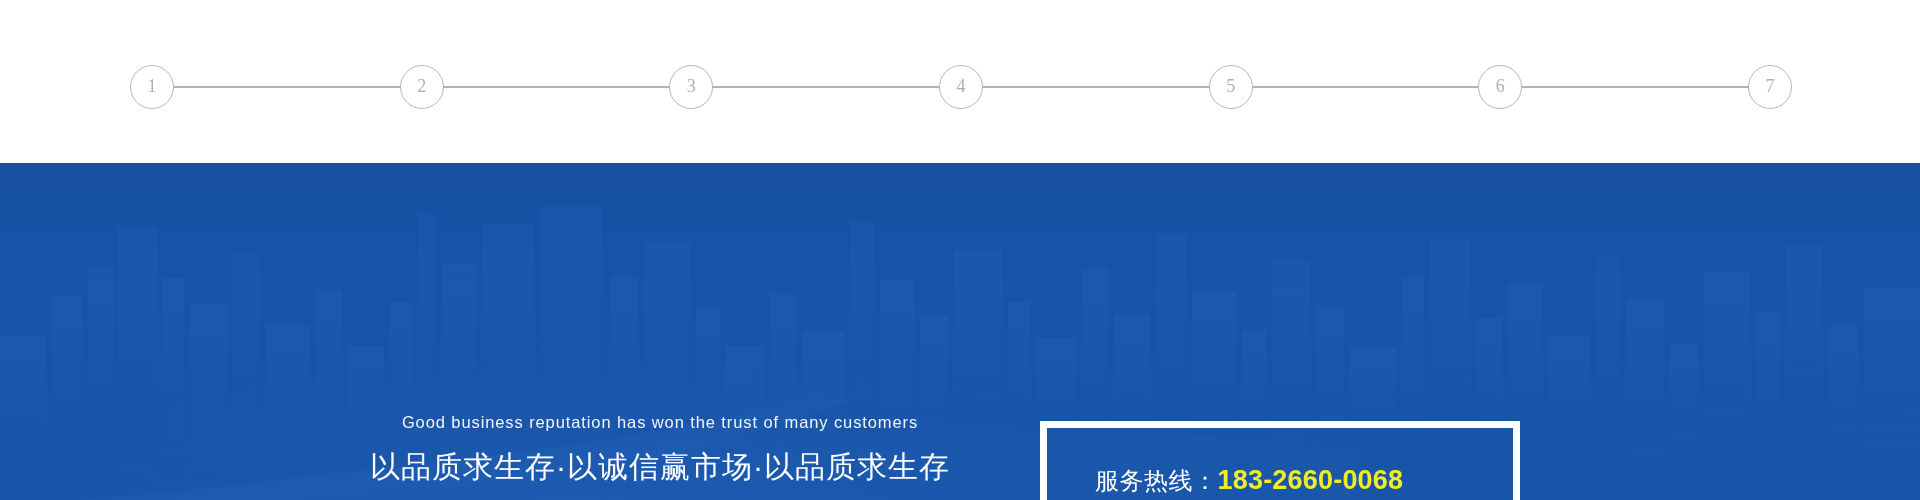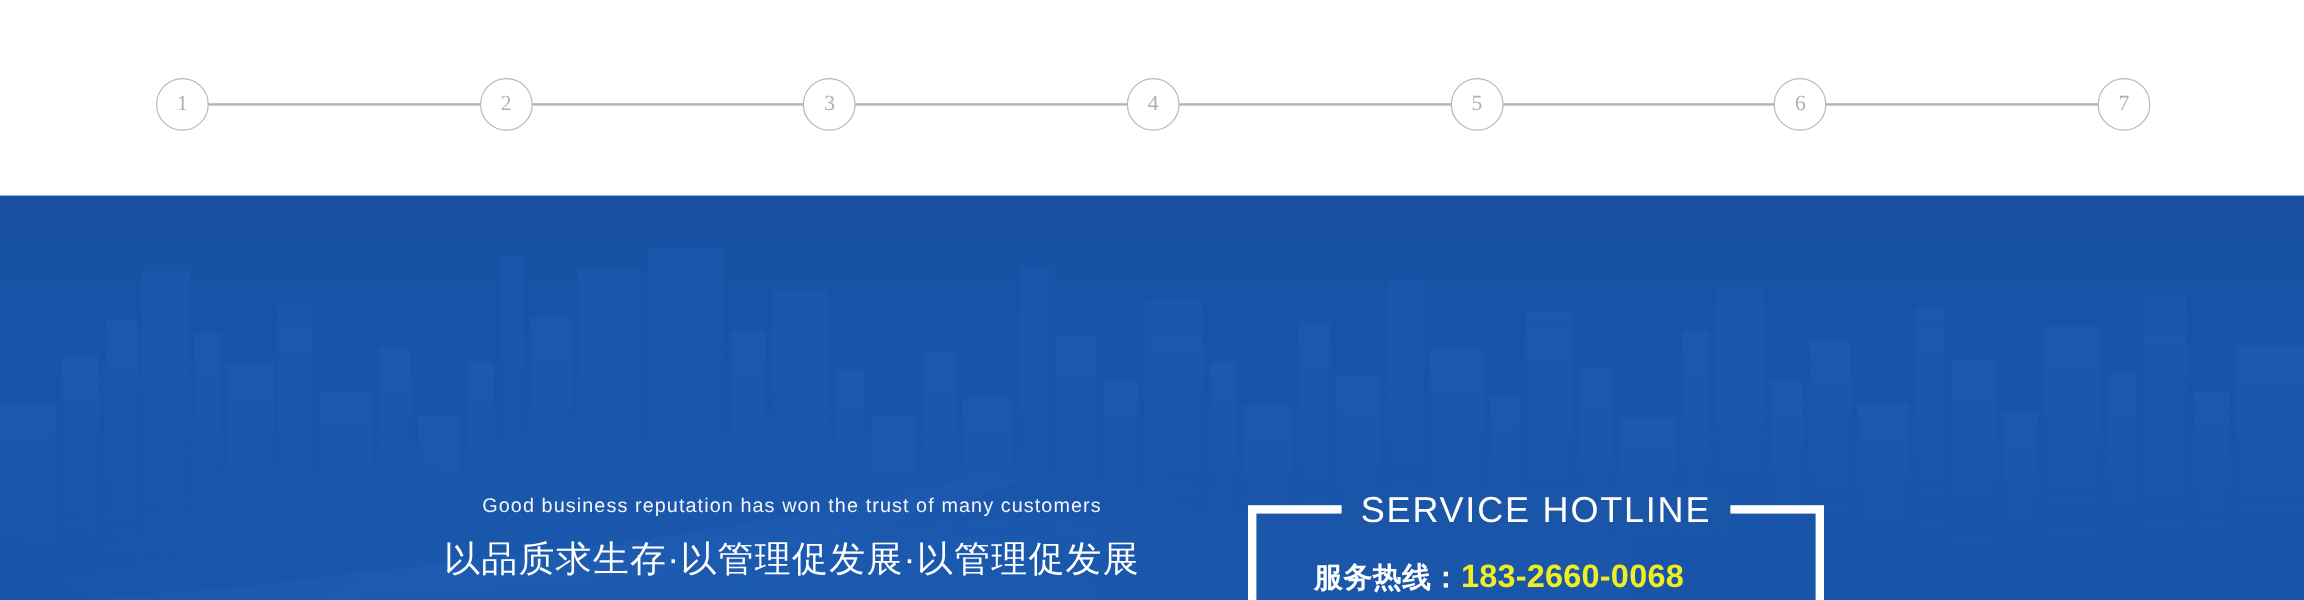--- a/index.html
+++ b/index.html
@@ -156,21 +156,21 @@
   .hotline-row {
     display: flex;
     align-items: baseline;
     justify-content: flex-start;
     padding-left: 48px;
     line-height: 36px;
   }
   .hotline-label {
     color: #ffffff;
     font-size: 24px;
-    font-weight: bold;
+    font-weight: normal;
     letter-spacing: 0.5px;
     white-space: nowrap;
   }
   .hotline-num {
     color: #f0ee22;
     font-size: 27px;
     font-weight: bold;
     letter-spacing: 0.2px;
     white-space: nowrap;
     text-align: center;
@@ -258,26 +258,25 @@
       </g>
       <path d="M0,300 L0,262 C260,254 470,236 700,210 C900,188 1120,180 1400,186 C1620,190 1800,198 1920,206 L1920,300 Z" fill="#1b55a8" opacity="0.35"></path>
       <path d="M120,300 C300,262 520,244 760,230 C980,218 1180,226 1360,244 L1360,300 Z" fill="#2663b8" opacity="0.28"></path>
       <path d="M0,300 C180,286 420,262 600,234 C700,218 760,206 812,190 L852,194 C790,216 712,240 622,262 C440,288 220,300 120,300 Z" fill="#2f6cc2" opacity="0.30"></path>
     </svg>
 
     <div class="hero-wash"></div>
 
     <div class="slogan">
       <div class="slogan-en">Good business reputation has won the trust of many customers</div>
-      <div class="slogan-cn">以品质求生存·以管理促发展·以管理促发展</div>
+      <div class="slogan-cn">以品质求生存·以诚信赢市场·以品质求生存</div>
       <div class="slogan-sub">集设计、销售、安装服务于一体，为客户提供全方面的服务</div>
     </div>
 
     <div class="hotline">
-      <div class="hotline-title">SERVICE  HOTLINE</div>
       <div class="hotline-rows">
         <div class="hotline-row">
           <span class="hotline-label">服务热线：</span>
           <span class="hotline-num">183-2660-0068</span>
         </div>
         <div class="hotline-row second">
           <span class="hotline-num">0551-63749777</span>
         </div>
       </div>
     </div>

